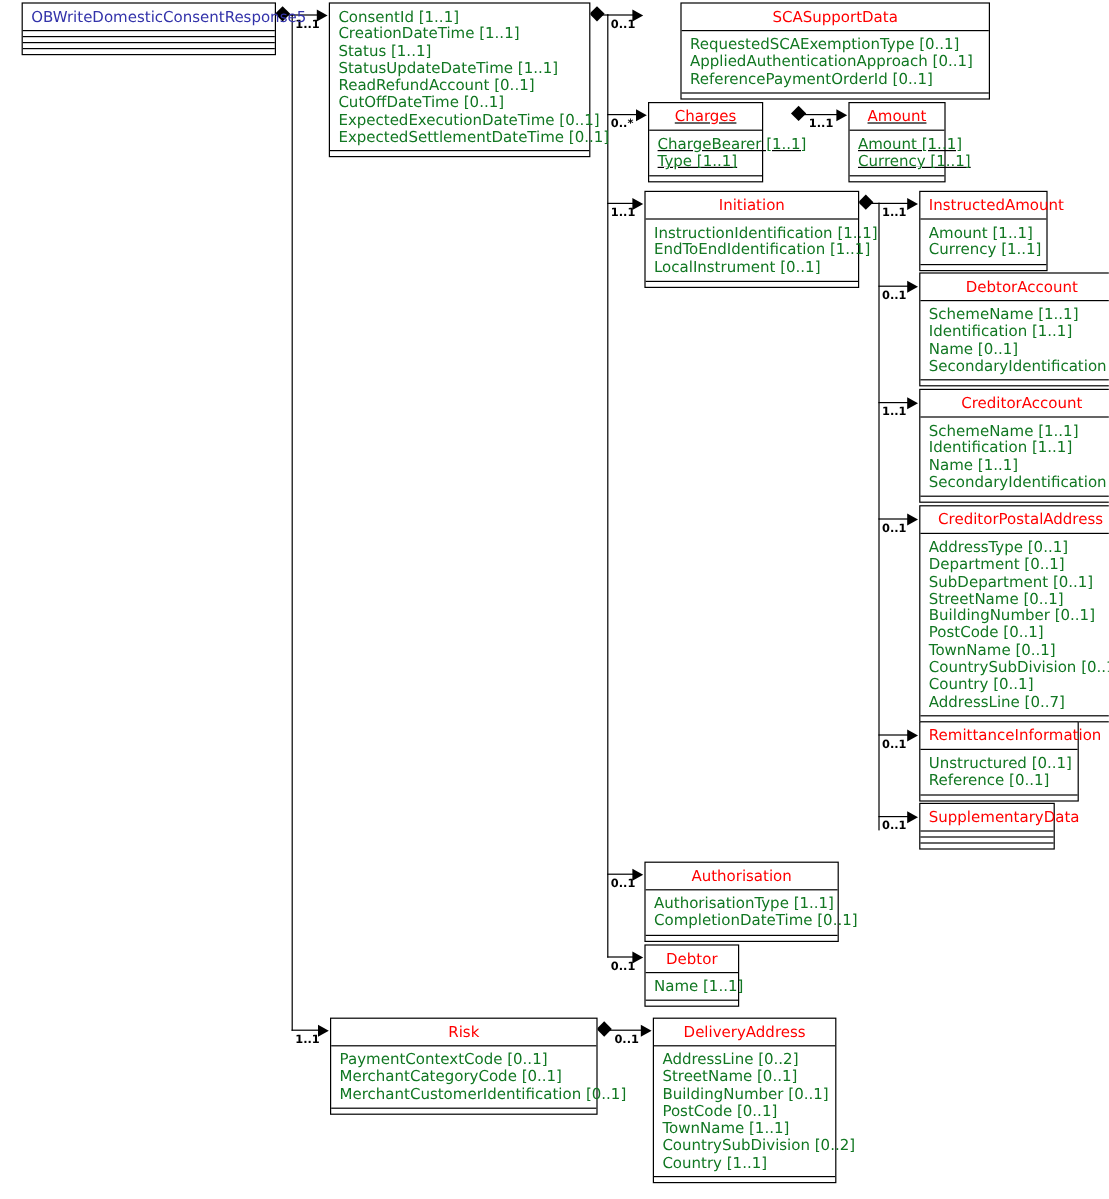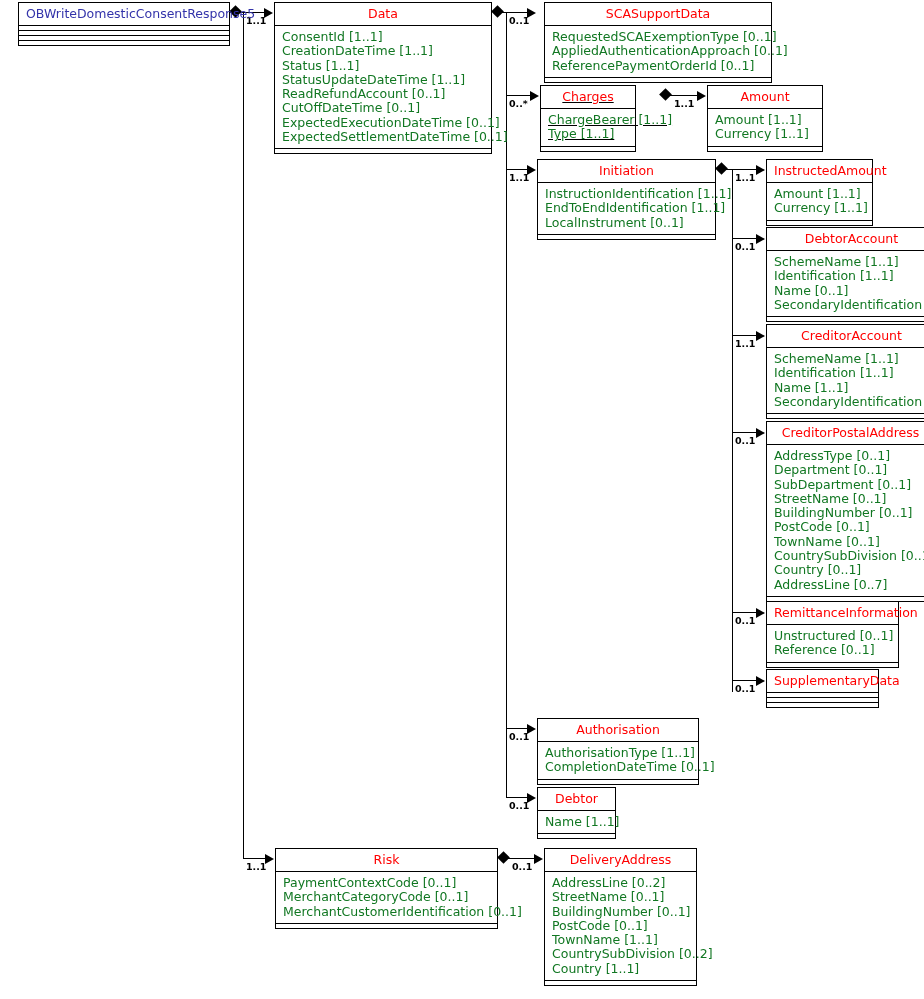--- a/index.html
+++ b/index.html
@@ -184,51 +184,50 @@
 
   <div id="class-layer">
       <div class="uml-class" style="left: 2px; top: 2px; width: 212px;">
         <div class="uml-title root-title">OBWriteDomesticConsentResponse5</div>
         <div class="uml-attrs empty-slim"></div>
         <div class="uml-attrs empty-slim"></div>
         <div class="uml-attrs empty-slim"></div>
         <div class="uml-footer"></div>
       </div>
       <div class="uml-class" style="left: 258px; top: 2px; width: 218px;">
-        <div class="uml-title">Data</div>
         <div class="uml-attrs">
           <div class="uml-attr">ConsentId [1..1]</div>
           <div class="uml-attr">CreationDateTime [1..1]</div>
           <div class="uml-attr">Status [1..1]</div>
           <div class="uml-attr">StatusUpdateDateTime [1..1]</div>
           <div class="uml-attr">ReadRefundAccount [0..1]</div>
           <div class="uml-attr">CutOffDateTime [0..1]</div>
           <div class="uml-attr">ExpectedExecutionDateTime [0..1]</div>
           <div class="uml-attr">ExpectedSettlementDateTime [0..1]</div>
         </div>
         <div class="uml-footer"></div>
       </div>
-      <div class="uml-class" style="left: 528px; top: 2px; width: 228px;">
+      <div class="uml-class" style="left: 551px; top: 2px; width: 258px;">
         <div class="uml-title">SCASupportData</div>
         <div class="uml-attrs">
           <div class="uml-attr">RequestedSCAExemptionType [0..1]</div>
           <div class="uml-attr">AppliedAuthenticationApproach [0..1]</div>
           <div class="uml-attr">ReferencePaymentOrderId [0..1]</div>
         </div>
         <div class="uml-footer"></div>
       </div>
       <div class="uml-class" style="left: 524px; top: 85px; width: 96px; text-decoration: underline;">
         <div class="uml-title">Charges</div>
         <div class="uml-attrs">
           <div class="uml-attr">ChargeBearer [1..1]</div>
           <div class="uml-attr">Type [1..1]</div>
         </div>
         <div class="uml-footer"></div>
       </div>
-      <div class="uml-class" style="left: 691px; top: 85px; width: 116px;">
+      <div class="uml-class" style="left: 691px; top: 85px; width: 81px; text-decoration: underline;">
         <div class="uml-title">Amount</div>
         <div class="uml-attrs">
           <div class="uml-attr">Amount [1..1]</div>
           <div class="uml-attr">Currency [1..1]</div>
         </div>
         <div class="uml-footer"></div>
       </div>
       <div class="uml-class" style="left: 521px; top: 159px; width: 179px;">
         <div class="uml-title">Initiation</div>
         <div class="uml-attrs">

